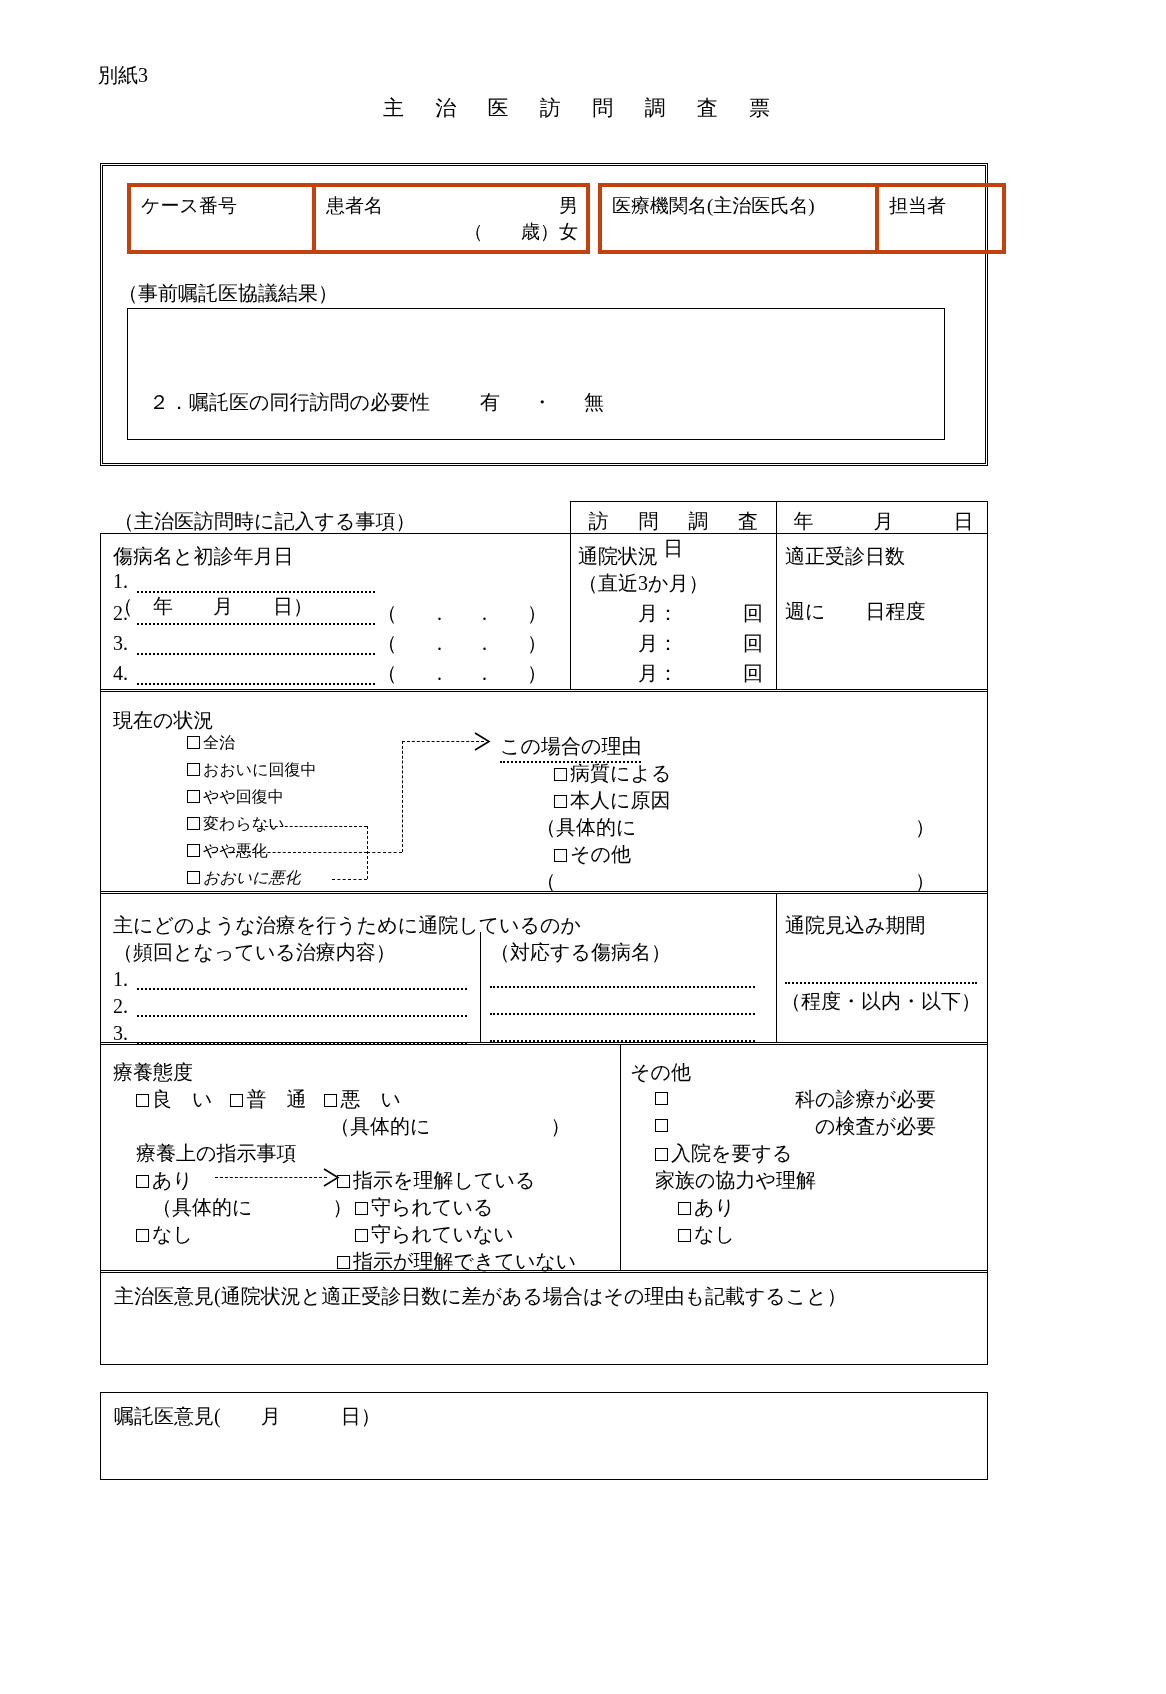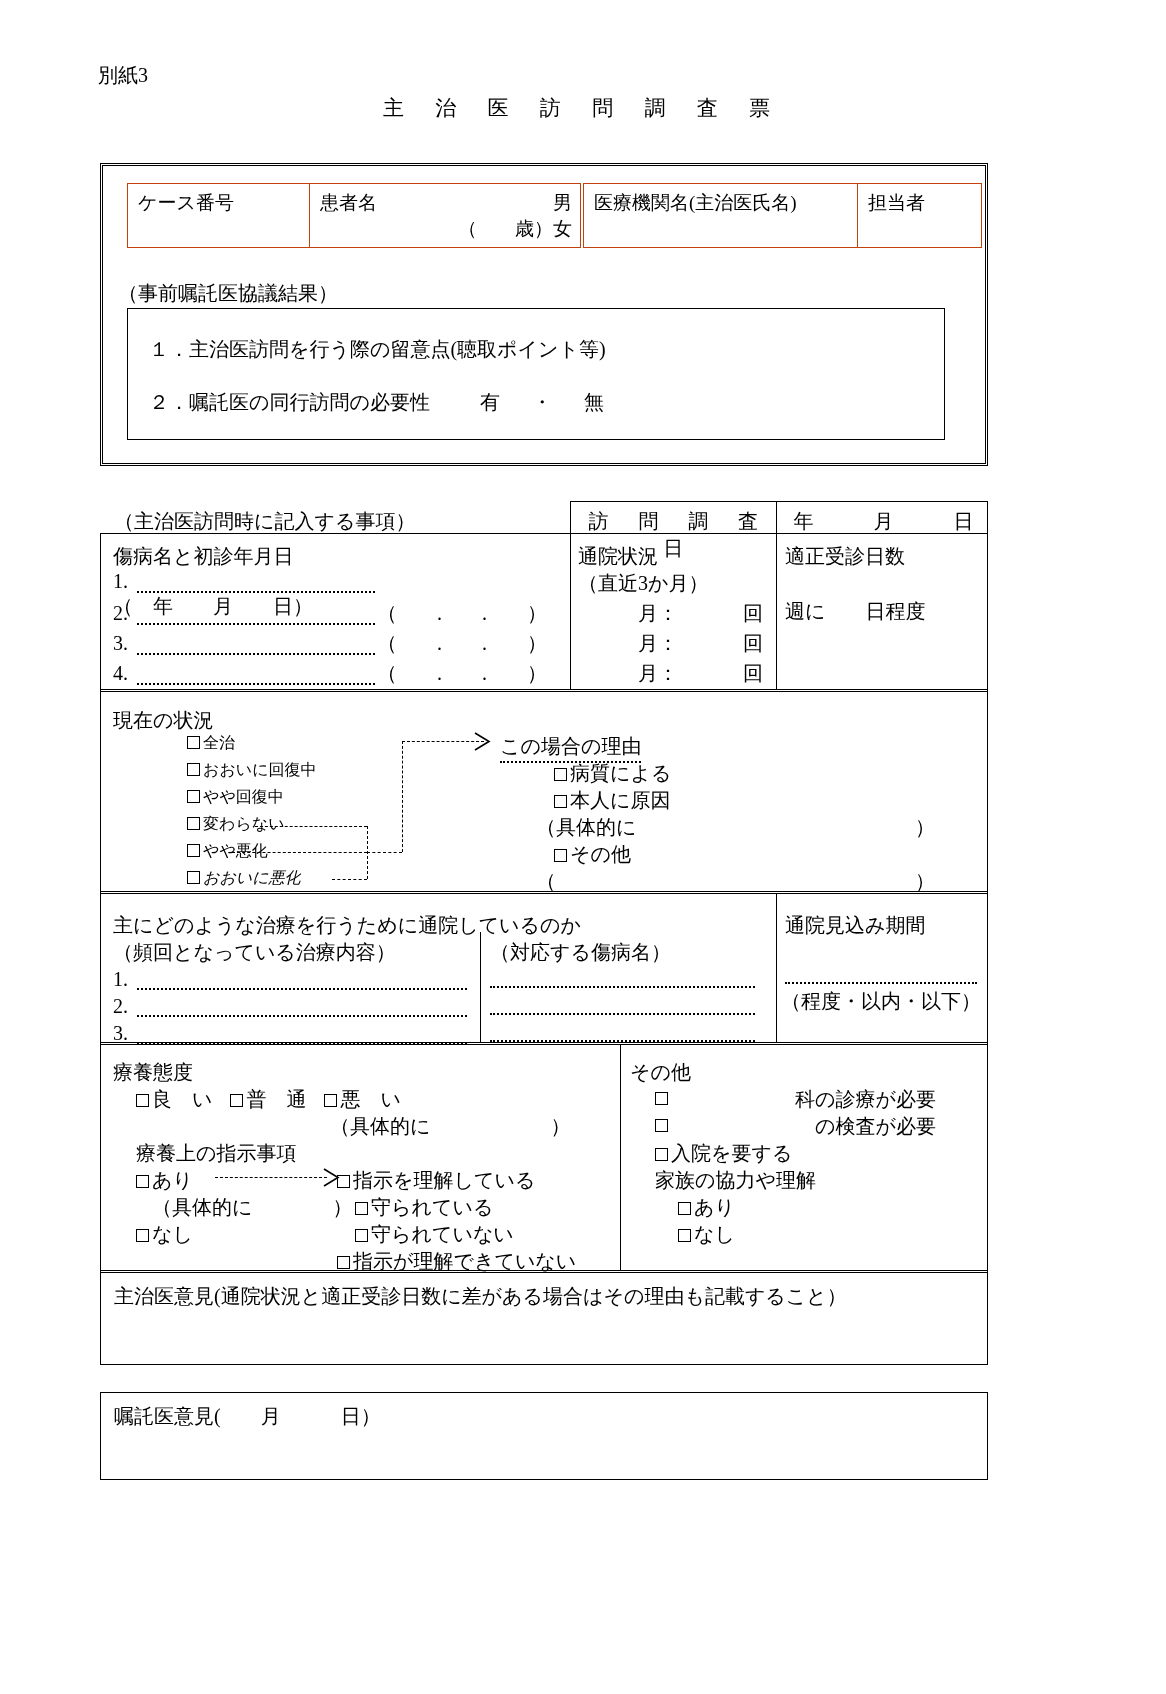--- a/index.html
+++ b/index.html
@@ -50,28 +50,28 @@
     border: 3px double #000;
     box-sizing: border-box;
   }
 
   .tbl {
     position: absolute;
     border-collapse: collapse;
     font-size: 19px;
   }
   .tbl td {
-    border: 1px solid #c2410c;
+    border: 4px solid #c2410c;
     vertical-align: top;
     padding: 6px 8px 0 10px;
   }
 
   #case-table { left: 127px; top: 183px; }
   #case-table td { height: 57px; }
-  #hosp-table { left: 583px; top: 183px; }
+  #hosp-table { left: 598px; top: 183px; }
   #hosp-table td { height: 57px; }
 
   .cell-patient-name {
     position: relative;
   }
   .pn-row1 { display: flex; justify-content: space-between; }
   .pn-row2 { display: flex; justify-content: flex-end; }
 
   #prior-consult-label {
     left: 118px; top: 280px;
@@ -291,21 +291,20 @@
       </td>
       <td style="width:105px">
         <span>担当者</span>
       </td>
     </tr>
   </tbody>
     </table>
 
   <div class="abs" id="prior-consult-label">（事前嘱託医協議結果）</div>
   <div class="abs" id="prior-consult-box"></div>
-  <div class="abs nowrap" id="prior-item-1">１．主治医訪問を行う際の留意点(聴取ポイント等)</div>
   <div class="abs nowrap" id="prior-item-2">
     <span>２．嘱託医の同行訪問の必要性</span><span class="sp-l"></span><span>有</span><span class="sp-m"></span><span>・</span><span class="sp-m"></span><span>無</span>
   </div>
 
   <div class="abs vline" style="left:100px; top:533px; height:832px;"></div>
   <div class="abs vline" style="left:987px; top:501px; height:864px;"></div>
 
   <div class="abs hline" style="left:570px; top:501px; width:418px;"></div>
   <div class="abs vline" style="left:570px; top:501px; height:32px;"></div>
   <div class="abs vline" style="left:776px; top:501px; height:32px;"></div>

